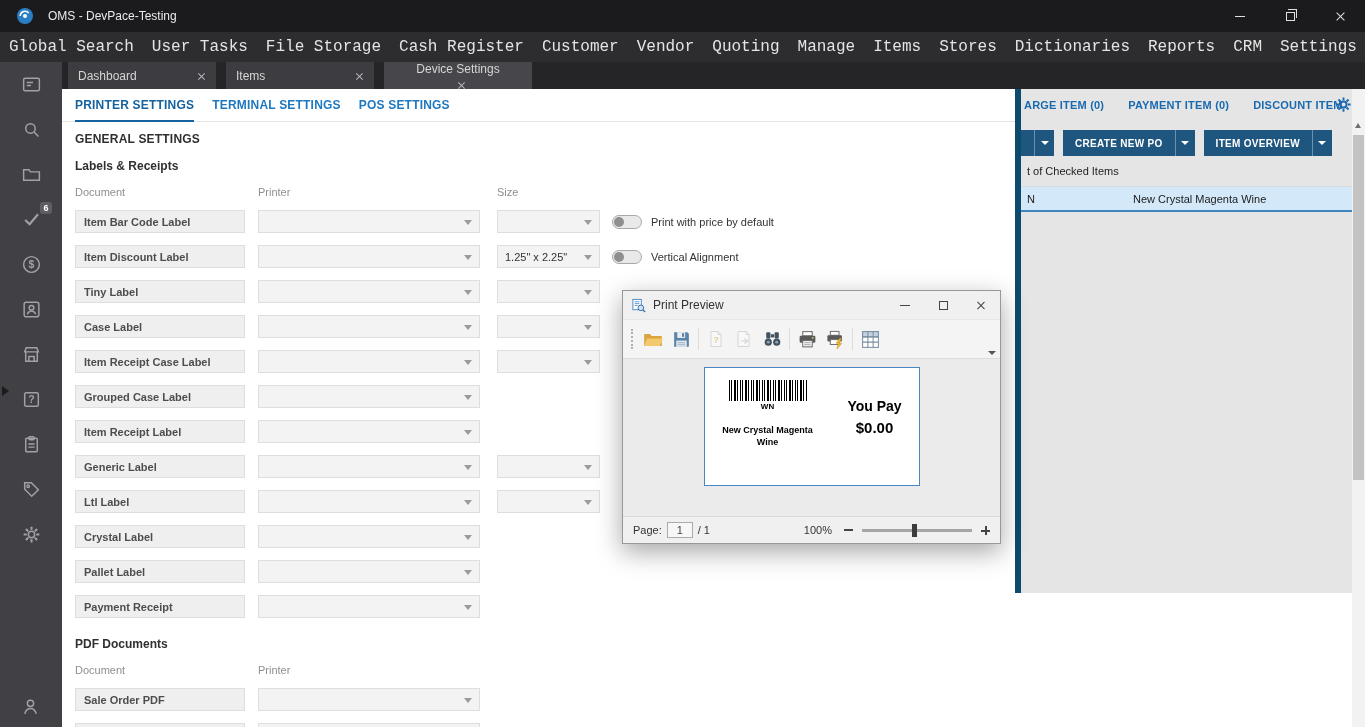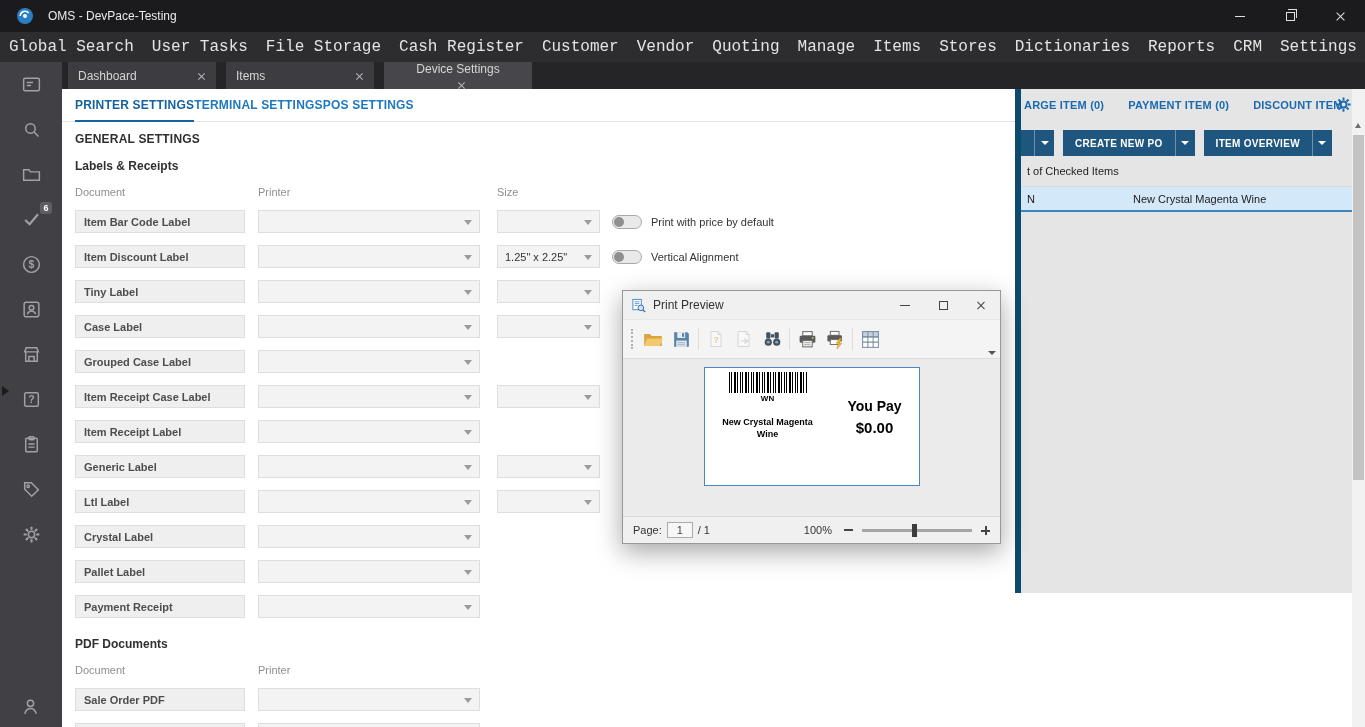--- a/index.html
+++ b/index.html
@@ -44,21 +44,21 @@
   .side-icon svg { stroke:#a2a2a6; fill:none; stroke-width:1.4; }
   .badge { position:absolute; top:-7px; right:-10px; background:#5f5f63; color:#fff; font-size:9px;
     line-height:12px; padding:0 3px; border-radius:3px; font-weight:bold; }
   .side-user { position:absolute; bottom:10px; left:20px; }
   .side-expander { position:absolute; left:2px; top:386px; width:0; height:0; z-index:7;
     border-top:5px solid transparent; border-bottom:5px solid transparent; border-left:7px solid #1c1c1c; }
 
   
   .main { position:absolute; left:62px; top:89px; width:953px; height:638px; background:#fff; overflow:hidden; }
   .settings-tabs { height:33px; border-bottom:1px solid #e4e4e4; display:flex; align-items:stretch;
-    padding-left:13px; }
+    padding-left:13px; gap:18px; }
   .settings-tab { display:flex; align-items:center; font-size:12px; font-weight:700; color:#1e78c0;
     letter-spacing:.2px; border-bottom:2px solid transparent; margin-bottom:-1px; white-space:nowrap; }
   .settings-tab.active { color:#15629f; border-bottom-color:#15629f; }
   h2.general { margin:10px 0 0 13px; font-size:12px; font-weight:700; color:#303030; letter-spacing:.2px; }
   h3.sub { margin:13px 0 0 13px; font-size:12px; font-weight:700; color:#303030; }
   .col-headers { display:flex; padding-left:13px; margin-top:13px; font-size:11px; color:#8f8f8f; }
   .col-doc { width:170px; margin-right:13px; }
   .col-printer { width:222px; margin-right:17px; }
   .col-size { width:103px; margin-right:12px; }
   .rows { margin-top:6px; }
@@ -121,21 +121,21 @@
   .pd-toolbar { height:40px; background:#f4f4f4; border-top:1px solid #e8e8e8; border-bottom:1px solid #dcdcdc;
     display:flex; align-items:center; padding:0 6px; position:relative; }
   .tb-grip { width:0; border-left:2px dotted #b0b0b0; height:20px; margin:0 6px 0 2px; }
   .tb-icon { width:28px; height:28px; display:flex; align-items:center; justify-content:center; }
   .tb-icon.disabled { opacity:.5; }
   .tb-sep { width:1px; height:22px; background:#dcdcdc; margin:0 3px; }
   .tb-corner { position:absolute; right:4px; bottom:3px; width:0; height:0;
     border-left:4px solid transparent; border-right:4px solid transparent; border-top:4px solid #555; }
   .pd-preview { height:157px; background:#ebebeb; overflow:hidden; }
   .label-card { width:216px; height:119px; margin:8px auto 0; background:#fff; border:1px solid #4a86c5; display:flex; }
-  .label-left { width:126px; padding-top:4px; text-align:center; }
+  .label-left { width:126px; padding-top:12px; text-align:center; }
   .barcode { width:78px; height:21px; margin:0 auto;
     background:repeating-linear-gradient(90deg,#000 0 1px,#fff 1px 2px,#000 2px 3px,#fff 3px 5px,#000 5px 7px,#fff 7px 8px,#000 8px 9px,#fff 9px 11px); }
   .barcode-caption { font-size:8px; font-weight:700; margin-top:1px; color:#000; }
   .label-product { width:102px; margin:14px auto 0; font-size:9px; font-weight:700; line-height:1.3; color:#000; }
   .label-right { flex:1; text-align:center; padding-top:30px; color:#000; }
   .you-pay { font-size:14px; font-weight:700; }
   .price { font-size:15px; font-weight:700; margin-top:5px; }
   .pd-statusbar { height:27px; border-top:1px solid #d9d9d9; background:#f0f0f0; display:flex;
     align-items:center; padding:0 10px; font-size:11px; color:#333; }
   .page-input { width:26px; height:16px; background:#f7f7f7; border:1px solid #ababab; text-align:center;
@@ -395,44 +395,44 @@
           <span class="dd-text"></span>
           <span class="dd-arrow"></span>
         </div>
         <div class="toggle-wrap" style="visibility: hidden;">
           <span class="toggle"></span>
           <span class="toggle-label"></span>
         </div>
       </div>
 
       <div class="form-row">
+        <div class="doc-field col-doc">Item Receipt Case Label</div>
+        <div class="dd col-printer">
+          <span class="dd-text"></span>
+          <span class="dd-arrow"></span>
+        </div>
+        <div class="dd col-size">
+          <span class="dd-text"></span>
+          <span class="dd-arrow"></span>
+        </div>
+        <div class="toggle-wrap" style="visibility: hidden;">
+          <span class="toggle"></span>
+          <span class="toggle-label"></span>
+        </div>
+      </div>
+
+      <div class="form-row">
         <div class="doc-field col-doc">Grouped Case Label</div>
         <div class="dd col-printer">
           <span class="dd-text"></span>
           <span class="dd-arrow"></span>
         </div>
         <div class="dd col-size" style="visibility: hidden;">
           <span class="dd-text"></span>
 
-        </div>
-        <div class="toggle-wrap" style="visibility: hidden;">
-          <span class="toggle"></span>
-          <span class="toggle-label"></span>
-        </div>
-      </div>
-
-      <div class="form-row">
-        <div class="doc-field col-doc">Item Receipt Case Label</div>
-        <div class="dd col-printer">
-          <span class="dd-text"></span>
-          <span class="dd-arrow"></span>
-        </div>
-        <div class="dd col-size">
-          <span class="dd-text"></span>
-          <span class="dd-arrow"></span>
         </div>
         <div class="toggle-wrap" style="visibility: hidden;">
           <span class="toggle"></span>
           <span class="toggle-label"></span>
         </div>
       </div>
 
       <div class="form-row">
         <div class="doc-field col-doc">Item Receipt Label</div>
         <div class="dd col-printer">

